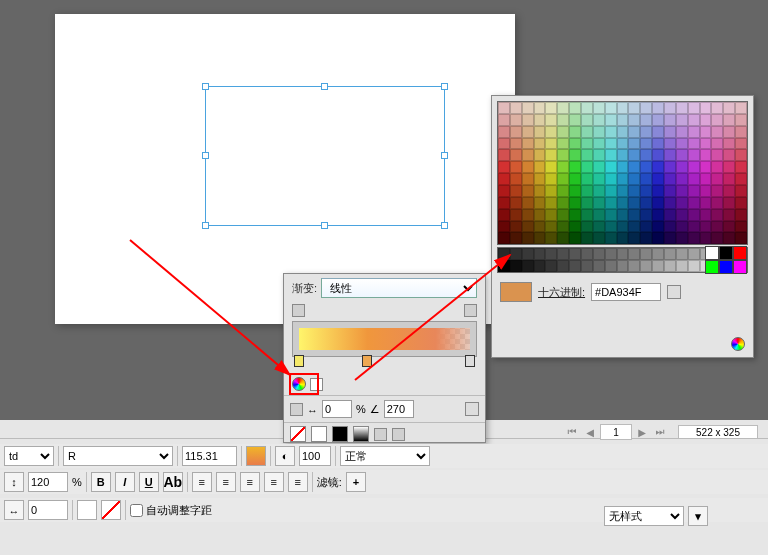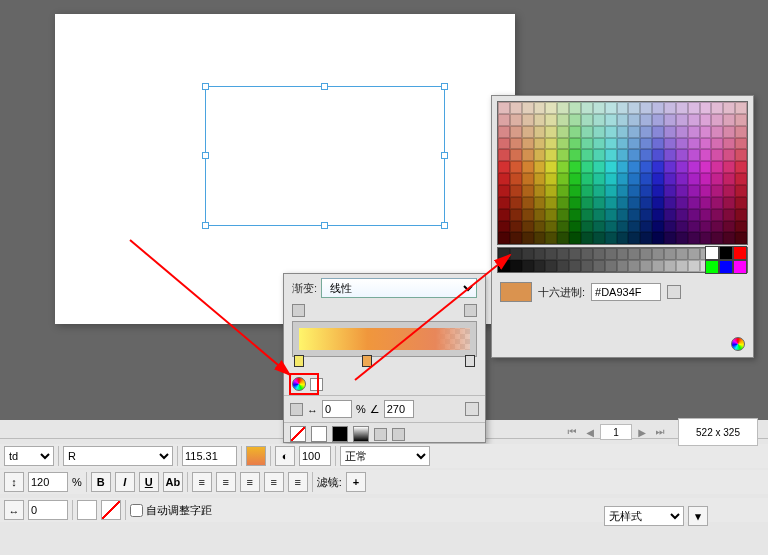--- a/index.html
+++ b/index.html
@@ -44,21 +44,21 @@
 .sw.black { background:#000 }
 .sw.grad { background: linear-gradient(#fff,#000) }
 
 .color-panel { position: absolute; left: 491px; top: 95px; width: 263px; height: 263px; background: #e4e4e4; border: 1px solid #888; box-shadow: 2px 2px 6px rgba(0,0,0,0.3); }
 .swatches { padding: 5px; }
 .swatch-grid { display: grid; grid-template-columns: repeat(21, 1fr); gap: 0; border: 1px solid #666; }
 .swcell { aspect-ratio: 1; border: 0.5px solid rgba(0,0,0,0.2); }
 .gray-grid { display: grid; grid-template-columns: repeat(21, 1fr); margin-top: 2px; border: 1px solid #666; }
 .cp-row { display:flex; align-items:center; padding: 4px 8px; gap:6px; }
 .cp-swatch { width: 32px; height: 20px; background: #DA934F; border: 1px solid #888; }
-.cp-label { color: #222; }
+.cp-label { color: #222; text-decoration: underline; }
 .cp-input { width: 70px; height: 18px; border: 1px solid #999; background: #fff; font-size: 11px; padding: 0 3px; }
 .rgb-in { width: 30px; height: 18px; border: 1px solid #999; background:#fff; font-size:11px; text-align:center; }
 .mini-icon { width: 14px; height: 14px; background: #ddd; border: 1px solid #888; }
 .cw-corner { position:absolute; right:8px; bottom:6px; width:14px; height:14px; border-radius:50%; background: conic-gradient(red,orange,yellow,lime,cyan,blue,magenta,red); border:1px solid #666; }
 .special-sw { position:absolute; right: 6px; top: 150px; display:grid; grid-template-columns: repeat(3,14px); grid-template-rows: repeat(2,14px); gap:0; }
 .special-sw div { border:1px solid #444 }
 
 .arrow { position: absolute; pointer-events: none; }
 
 .toolbar-row { position: absolute; left: 0; width: 768px; height: 24px; display: flex; align-items: center; padding: 0 4px; gap: 4px; background: #e9e9e9; }
@@ -68,21 +68,21 @@
 .tb-select { height: 20px; border: 1px solid #aaa; background: #fff; font-size: 11px; }
 .tb-input { height: 20px; border: 1px solid #aaa; background: #fff; font-size: 11px; padding: 0 2px; }
 .tb-btn { width: 20px; height: 20px; border: 1px solid #aaa; background: #f5f5f5; display:flex; align-items:center; justify-content:center; font-size:11px; font-weight:bold; }
 .tb-sep { width: 1px; height: 20px; background: #bbb; }
 .chk { display:flex; align-items:center; gap:3px; }
 .style-row { position:absolute; right:60px; top:506px; display:flex; align-items:center; gap:4px }
 
 .pager { position: absolute; right: 10px; top: 421px; display:flex; align-items:center; gap:2px; height:22px }
 .pg-btn { width: 16px; height:16px; color:#888; display:flex; align-items:center; justify-content:center; font-size:10px }
 .pg-num { width: 32px; height:16px; border:1px solid #bbb; background:#fff; text-align:center; font-size:10px }
-.dims-display { width: 80px; height:28px; border:1px solid #bbb; background:#fff; text-align:center; font-size:10px; display:flex; align-items:center; justify-content:center; margin-left:8px }
+.dims-display { width: 80px; height:14px; border:1px solid #bbb; background:#fff; text-align:center; font-size:10px; display:flex; align-items:center; justify-content:center; margin-left:8px }
 </style>
 </head>
 <body>
 
 <div class="canvas-area">
   <div class="canvas">
     <div class="text-bbox">
       <div class="handle tl"></div>
       <div class="handle tm"></div>
       <div class="handle tr"></div>
@@ -493,21 +493,21 @@
 </div>
 
 <div class="toolbar-row tb2">
   <span class="tb-btn">↕</span>
   <input class="tb-input" style="width: 40px;" value="120">
   <span>%</span>
   <span class="tb-sep"></span>
   <span class="tb-btn">B</span>
   <span class="tb-btn" style="font-style:italic">I</span>
   <span class="tb-btn" style="text-decoration:underline">U</span>
-  <span class="tb-btn" style="font-size:11px">Ab</span>
+  <span class="tb-btn" style="font-size:14px">Ab</span>
   <span class="tb-sep"></span>
   <span class="tb-btn">≡</span>
   <span class="tb-btn">≡</span>
   <span class="tb-btn">≡</span>
   <span class="tb-btn">≡</span>
   <span class="tb-btn">≡</span>
   <span class="tb-sep"></span>
   <span>滤镜:</span>
   <span class="tb-btn">+</span>
 </div>

